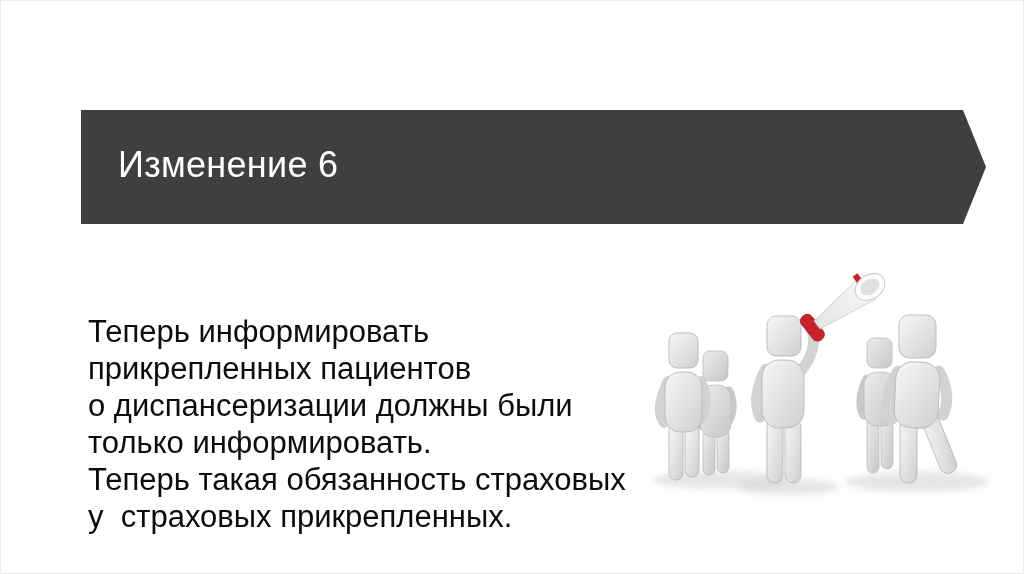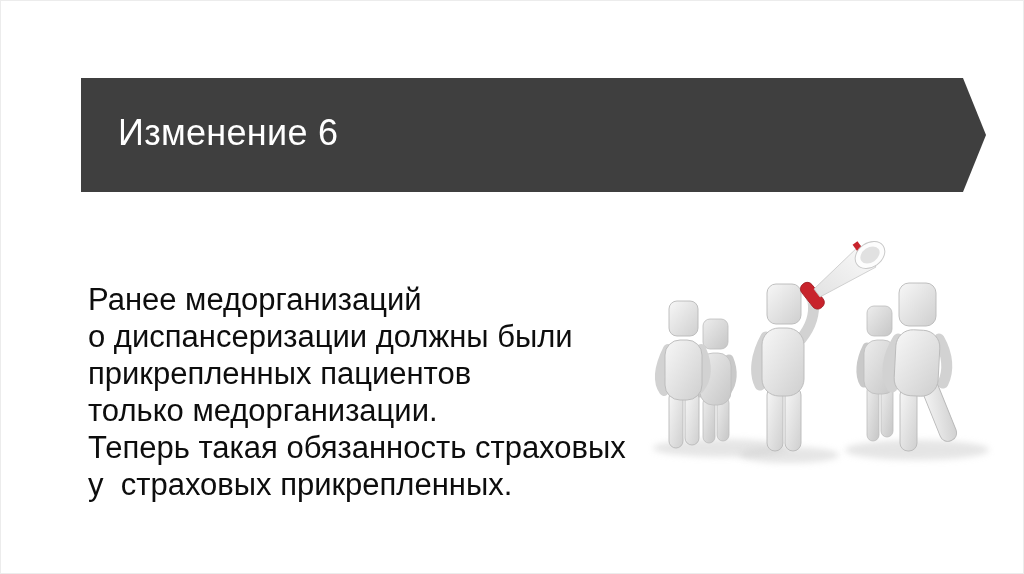--- a/index.html
+++ b/index.html
@@ -4,21 +4,21 @@
 <style>
   html, body { margin: 0; padding: 0; }
   body {
     width: 1024px; height: 574px;
     background: #ffffff;
     font-family: "Liberation Sans", sans-serif;
     position: relative; overflow: hidden;
     box-sizing: border-box;
     border: 1px solid #ececec;
   }
-  .slide { position: absolute; inset: 0; }
+  .slide { position: absolute; inset: 0; margin-top: 32px; }
 
   
   .banner {
     position: absolute;
     left: 80px; top: 77px;
     width: 905px; height: 114px;
     background: #3f3f3f;
     clip-path: polygon(0 0, 882px 0, 100% 50%, 882px 100%, 0 100%);
     display: flex; align-items: center;
   }
@@ -51,24 +51,24 @@
 </head>
 <body>
 
 <div class="slide">
 
   <div class="banner">
     <div class="banner-title">Изменение 6</div>
   </div>
 
   <div class="body-text">
-    <div class="body-line">Ранее медорганизаций</div>
+    <div class="body-line">Теперь информировать</div>
+    <div class="body-line">прикрепленных пациентов</div>
     <div class="body-line">о диспансеризации должны были</div>
-    <div class="body-line">прикрепленных пациентов</div>
-    <div class="body-line">только медорганизации.</div>
+    <div class="body-line">только информировать.</div>
     <div class="body-line">Теперь такая обязанность страховых</div>
     <div class="body-line">у  страховых прикрепленных.</div>
   </div>
 
   <svg class="illustration" viewBox="0 0 400 250" xmlns="http://www.w3.org/2000/svg">
     <defs>
       <linearGradient id="gFig" x1="0" y1="0" x2="1" y2="1">
         <stop offset="0" stop-color="#f7f7f7"></stop>
         <stop offset="1" stop-color="#cfcfcf"></stop>
       </linearGradient>

